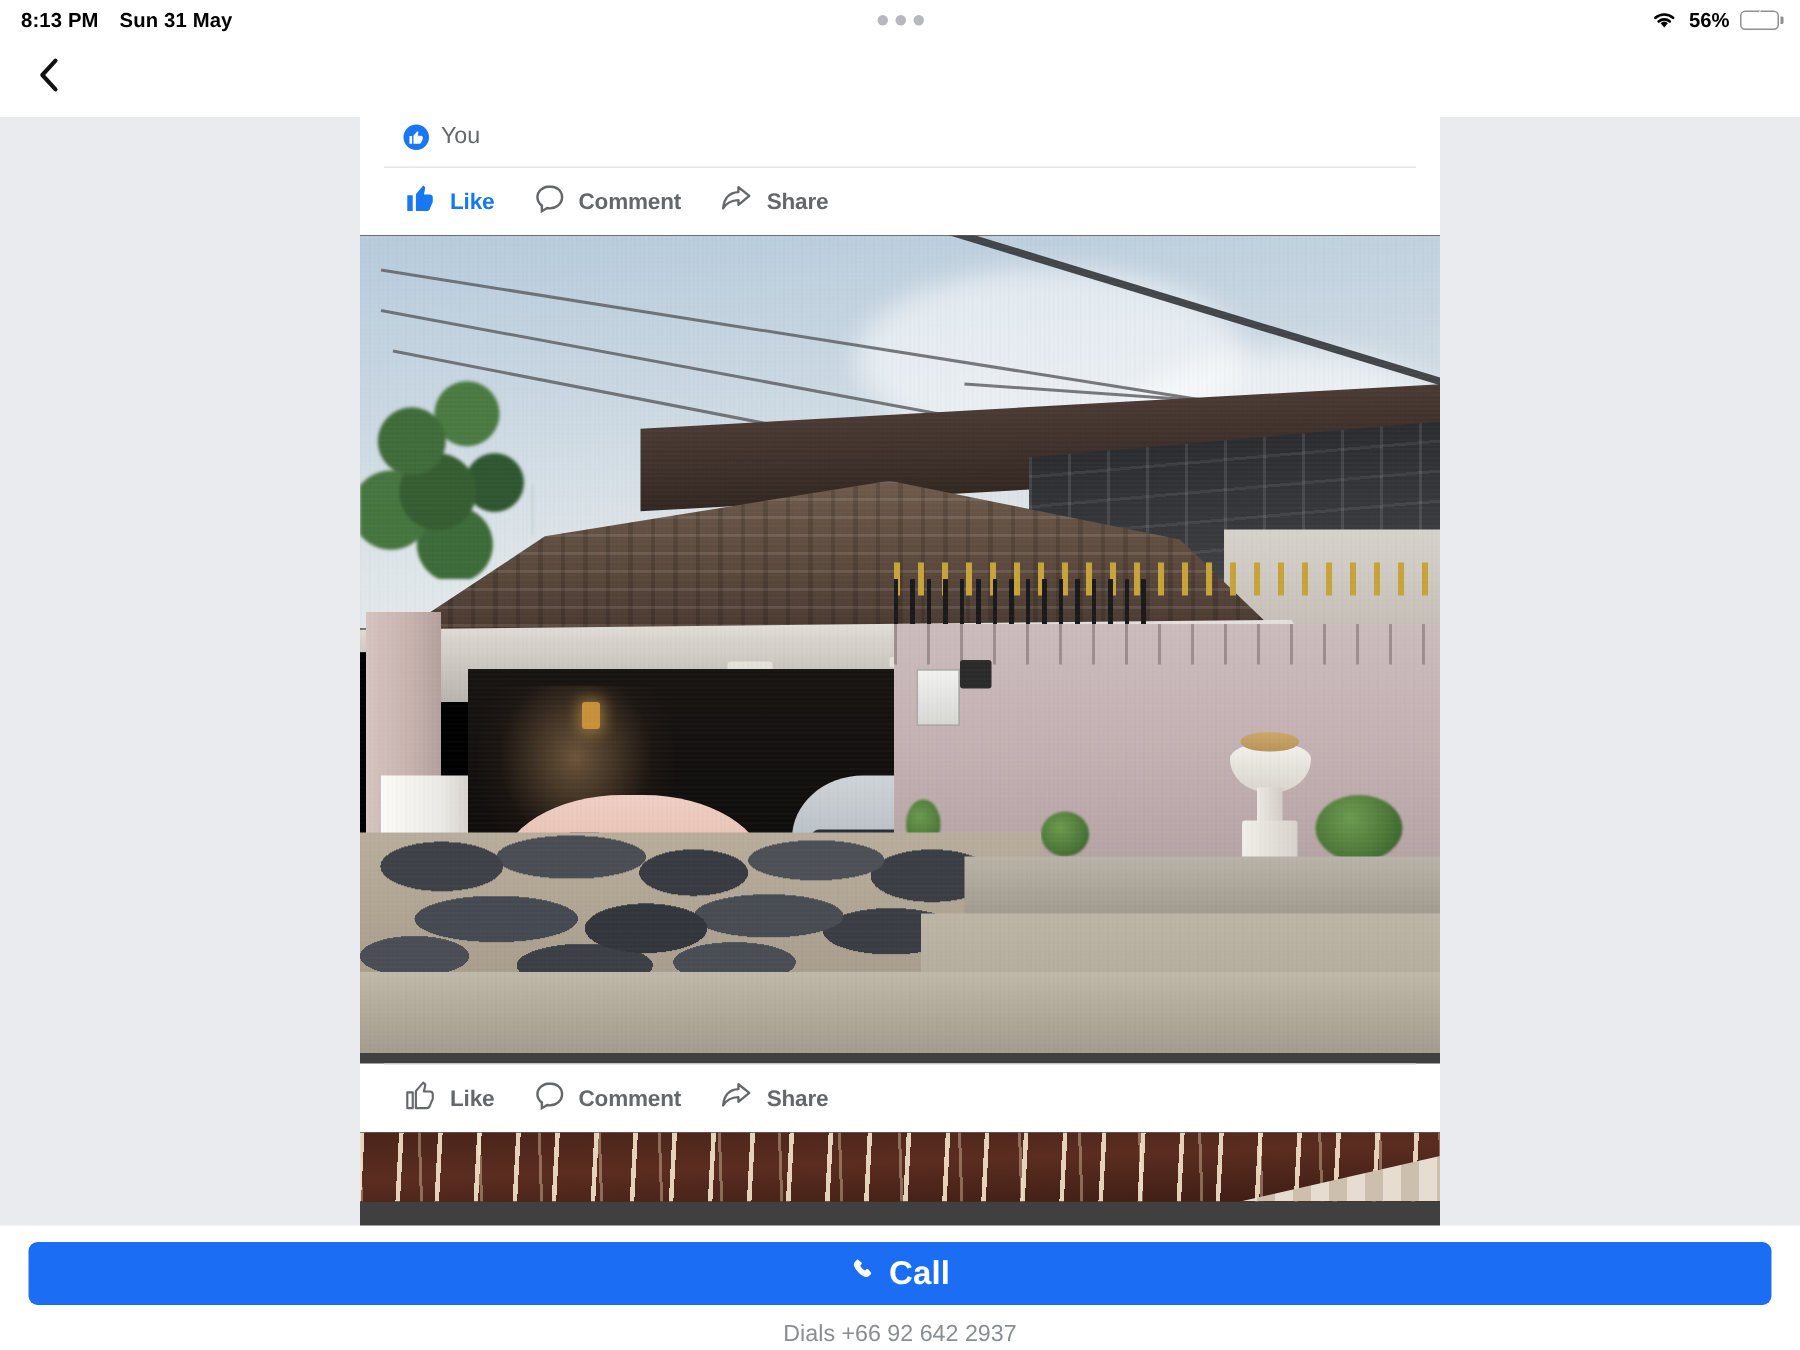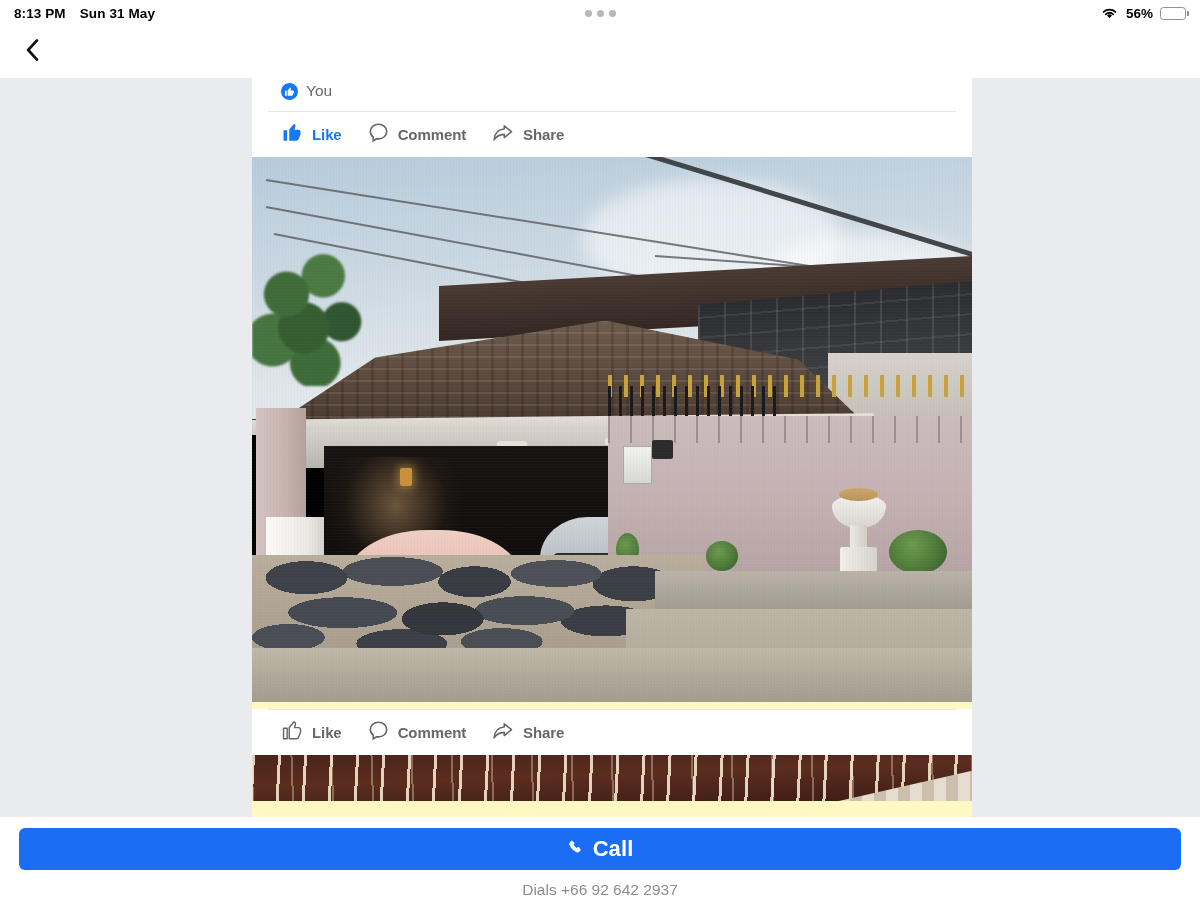--- a/index.html
+++ b/index.html
@@ -48,22 +48,22 @@
     cursor: pointer;
   }
   .nav-title {
     position: absolute; left: 0; right: 0; top: 50%; transform: translateY(-50%);
     text-align: center; font-size: 19px; font-weight: bold; color: #14161a;
     letter-spacing: -0.1px;
   }
 
   
   .feed {
-    position: absolute; top: 78px; left: 252px; width: 720px; bottom: 0;
-    background: #fef9c3; overflow: hidden; z-index: 10;
+    position: absolute; top: 78px; left: 240px; width: 720px; bottom: 0;
+    background: #404040; overflow: hidden; z-index: 10;
   }
   .post-top { background: #fff; padding: 0 12px; }
   .reaction-row {
     display: flex; align-items: center; gap: 7px;
     height: 26px; padding-left: 16px;
   }
   .reaction-badge {
     width: 19px; height: 19px; border-radius: 50%;
     background: #1877f2; display: flex; align-items: center; justify-content: center;
     border: 1.5px solid #fff; flex: none;

